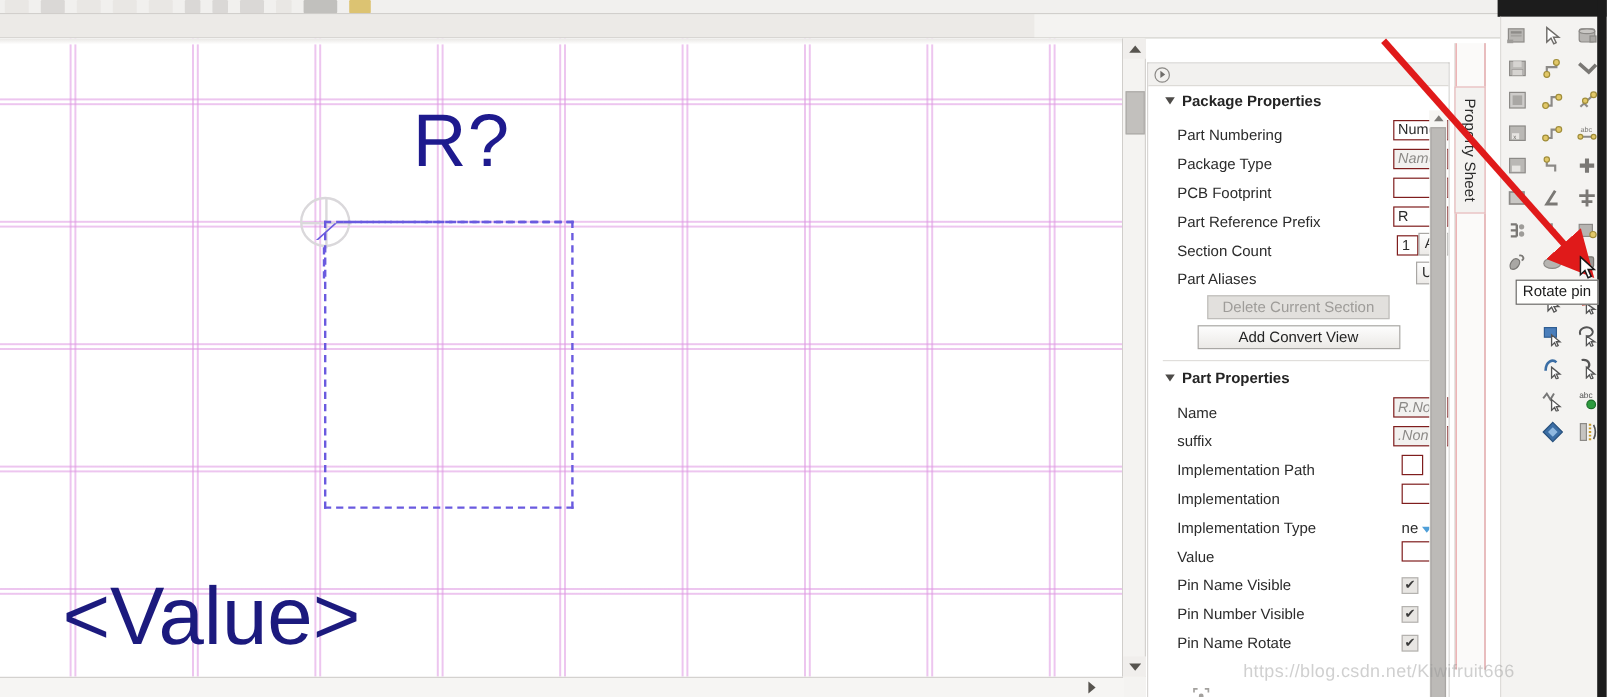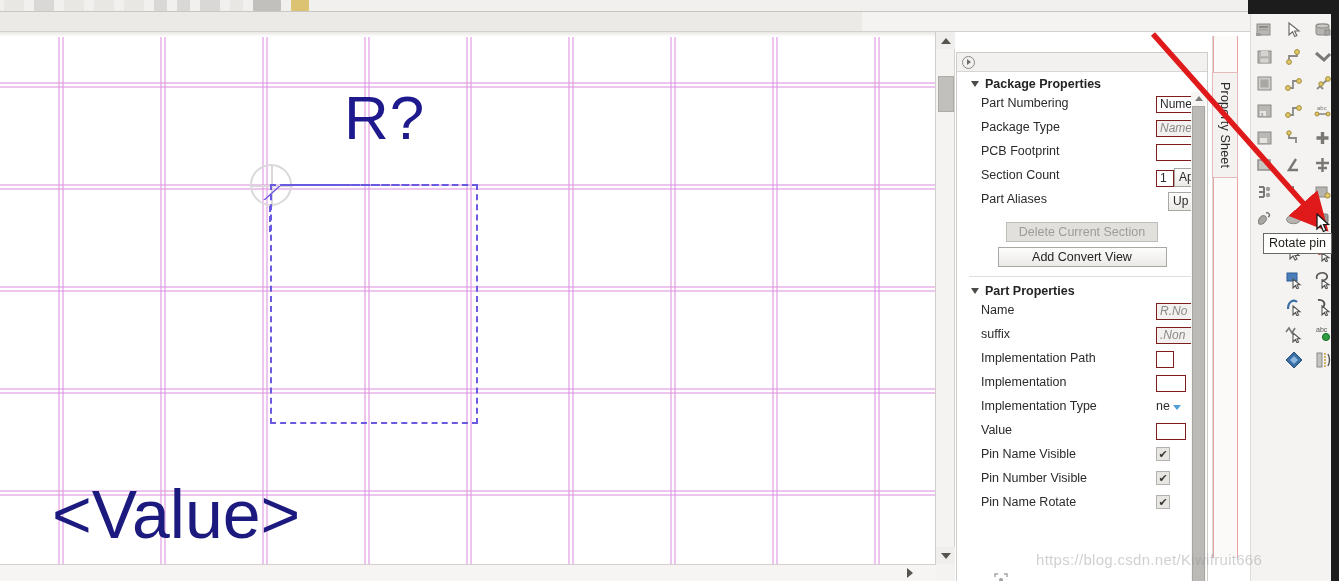--- a/index.html
+++ b/index.html
@@ -139,22 +139,22 @@
     border-top:3px solid transparent; border-bottom:3px solid transparent; border-left:4px solid #6f6d6a; }
   .panel-body { position:relative; height: 520px; overflow:hidden; background:#fff; }
 
   .section-head {
     display:flex; align-items:center; gap:6px;
     font-size: 12.5px; font-weight: bold; color: #242424;
     padding: 5px 0 5px 14px;
   }
   .caret { width:0;height:0;border-left:4.5px solid transparent;border-right:4.5px solid transparent;border-top:6px solid #4d4b48; }
   .prow {
-    display:flex; align-items:flex-start; height: 24px; padding-left: 24px;
-    font-size: 12.5px; color: #2b2b2b;
+    display:flex; align-items:flex-end; height: 24px; padding-left: 24px;
+    font-size: 12.5px; color: #2b2b2b; gap: 12px;
   }
   .prow .plabel { width: 175px; }
   .prow .pval { flex: 0 0 auto; }
   .inp {
     height: 17px; border:1px solid #7f1d1d; background:#fff;
     font-size:12px; color:#2b2b2b; padding: 0 3px; line-height:15px;
     display:inline-block; white-space:nowrap; overflow:hidden;
   }
   .inp.gray { color:#8c8a87; font-style: italic; background:#f2f1ef; }
   .inp.w30 { width: 30px; }
@@ -329,20 +329,24 @@
       </div>
       <div class="prow">
         <span class="plabel">Package Type</span>
         <span class="pval"><span class="inp gray w46">Name</span></span>
       </div>
       <div class="prow">
         <span class="plabel">PCB Footprint</span>
         <span class="pval"><span class="inp w46"></span></span>
       </div>
       <div class="prow">
+        <span class="plabel">Part Reference Prefix</span>
+        <span class="pval"><span class="inp w46">R</span></span>
+      </div>
+      <div class="prow">
         <span class="plabel">Section Count</span>
         <span class="pval">
           <span class="inp w18">1</span><span class="btn-sm">Ap</span>
         </span>
       </div>
       <div class="prow">
         <span class="plabel">Part Aliases</span>
         <span class="pval" style="padding-left:12px;"><span class="btn-sm">Up</span></span>
       </div>
 

